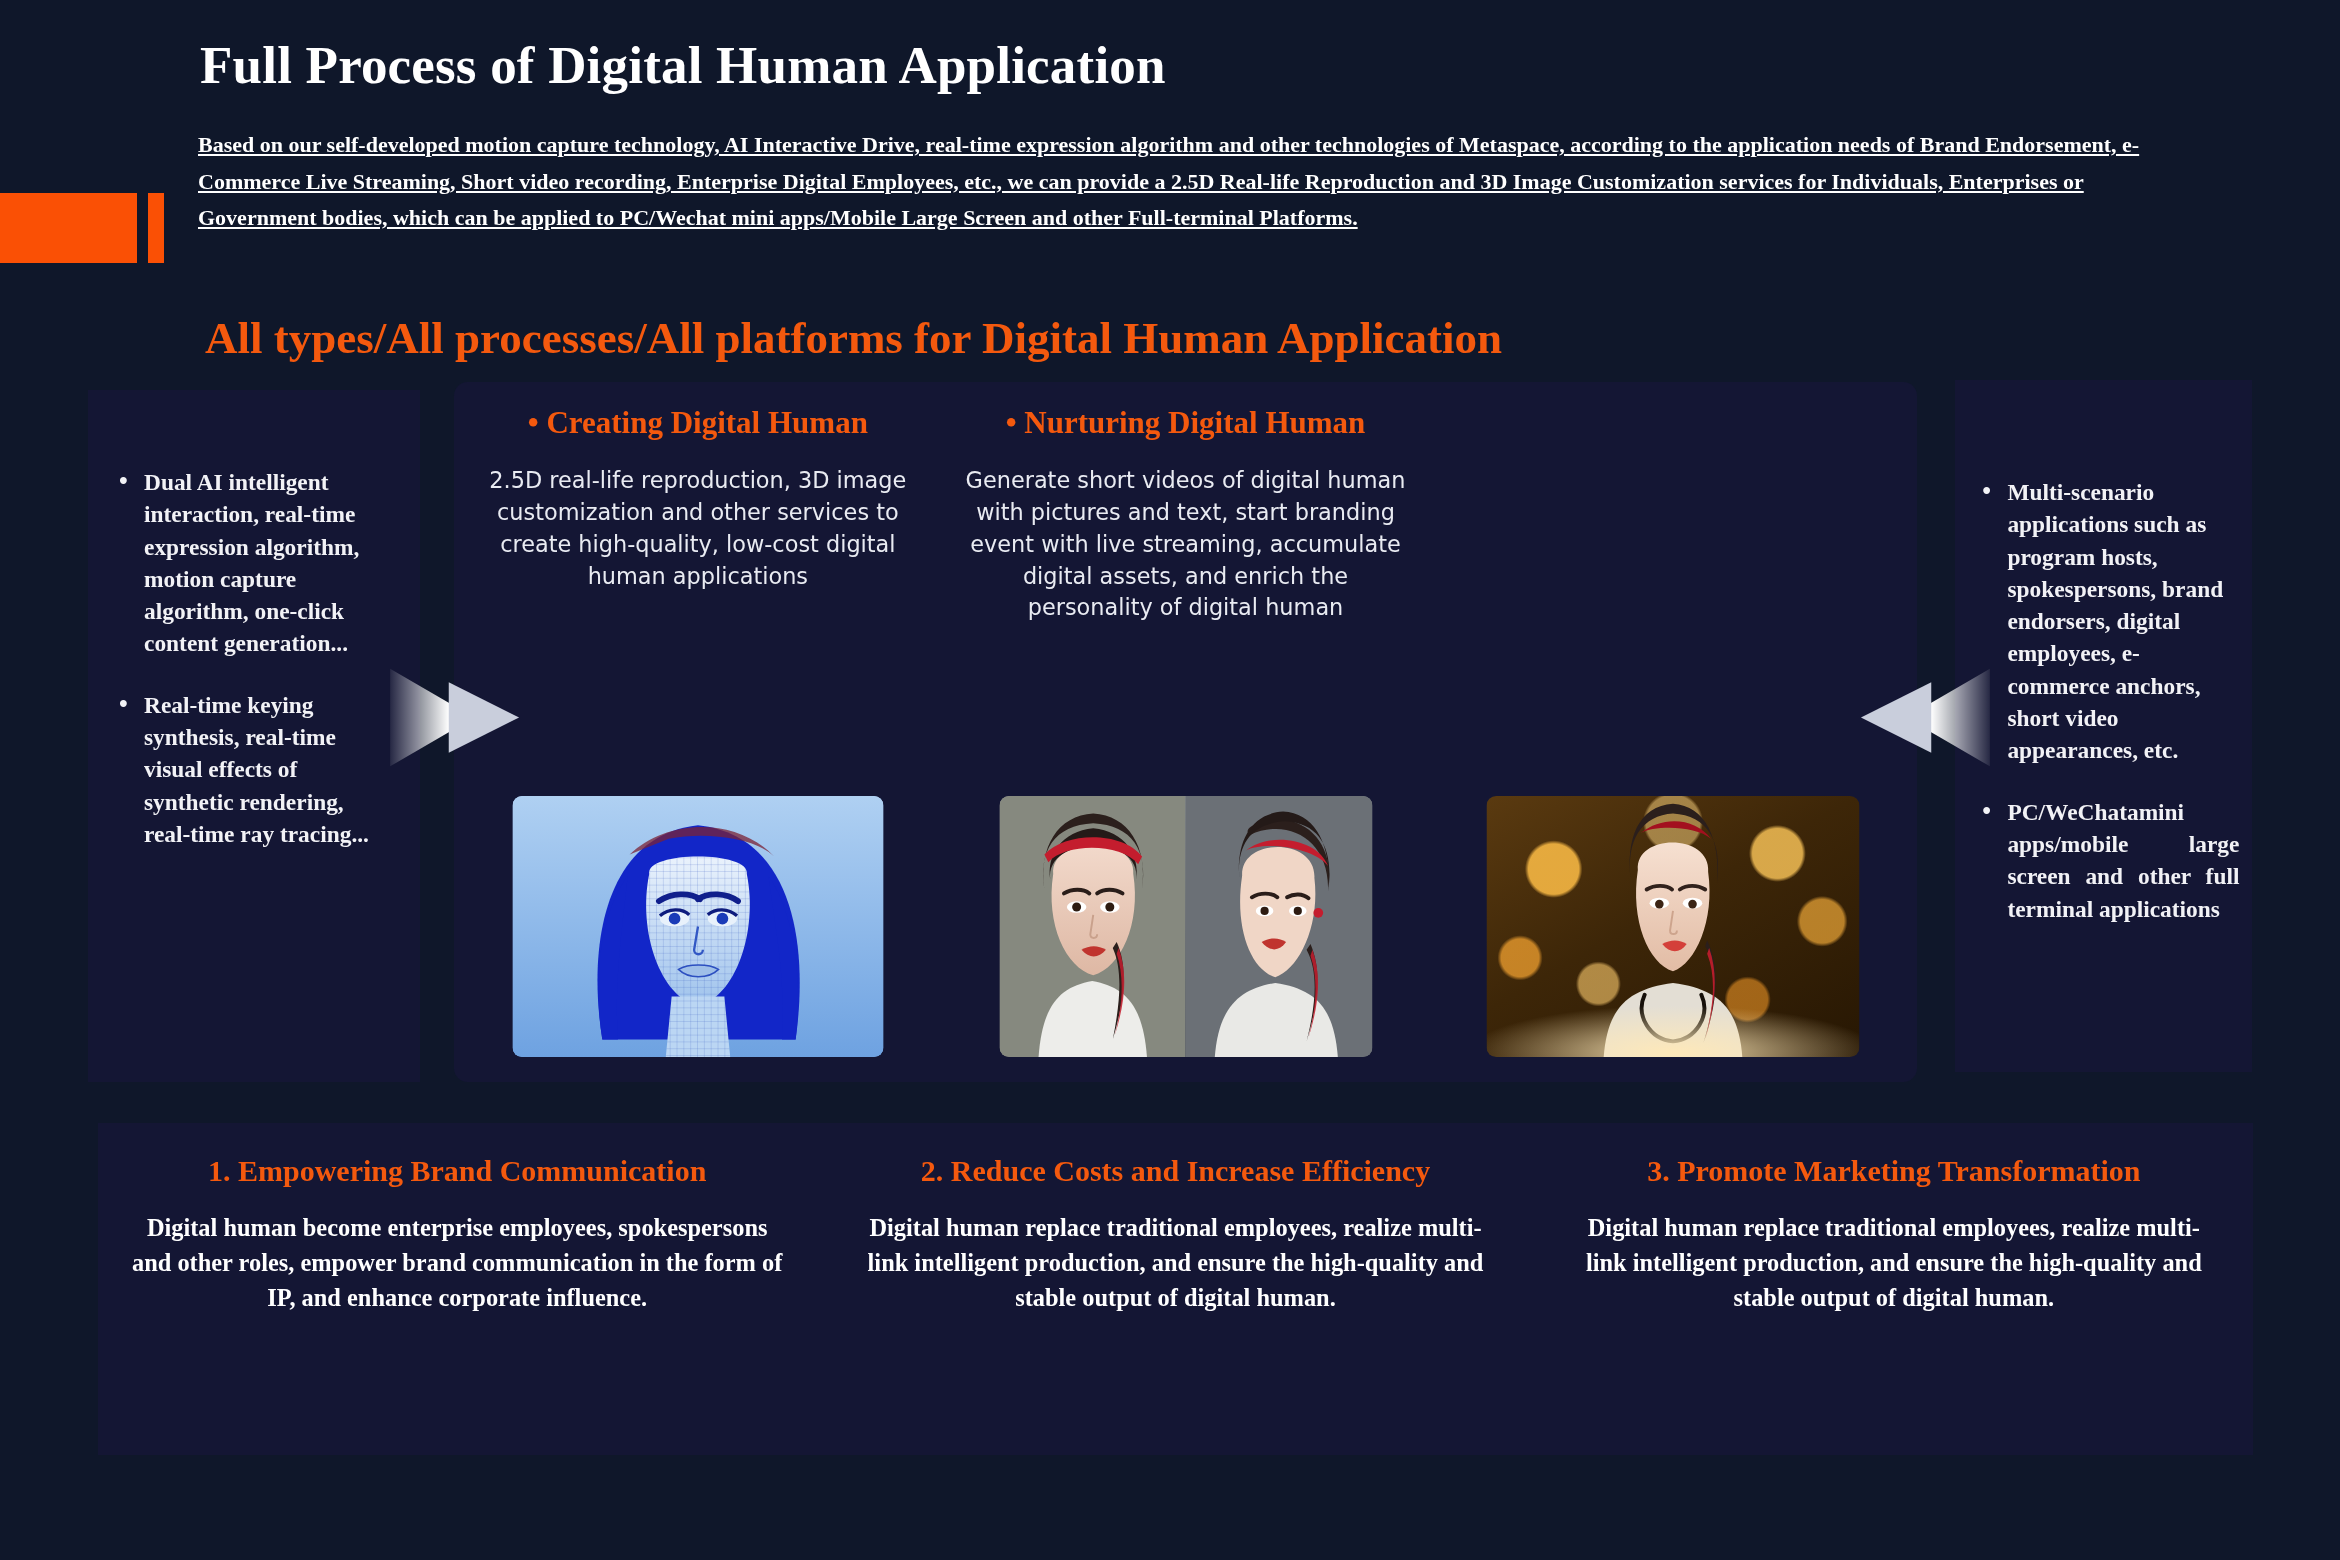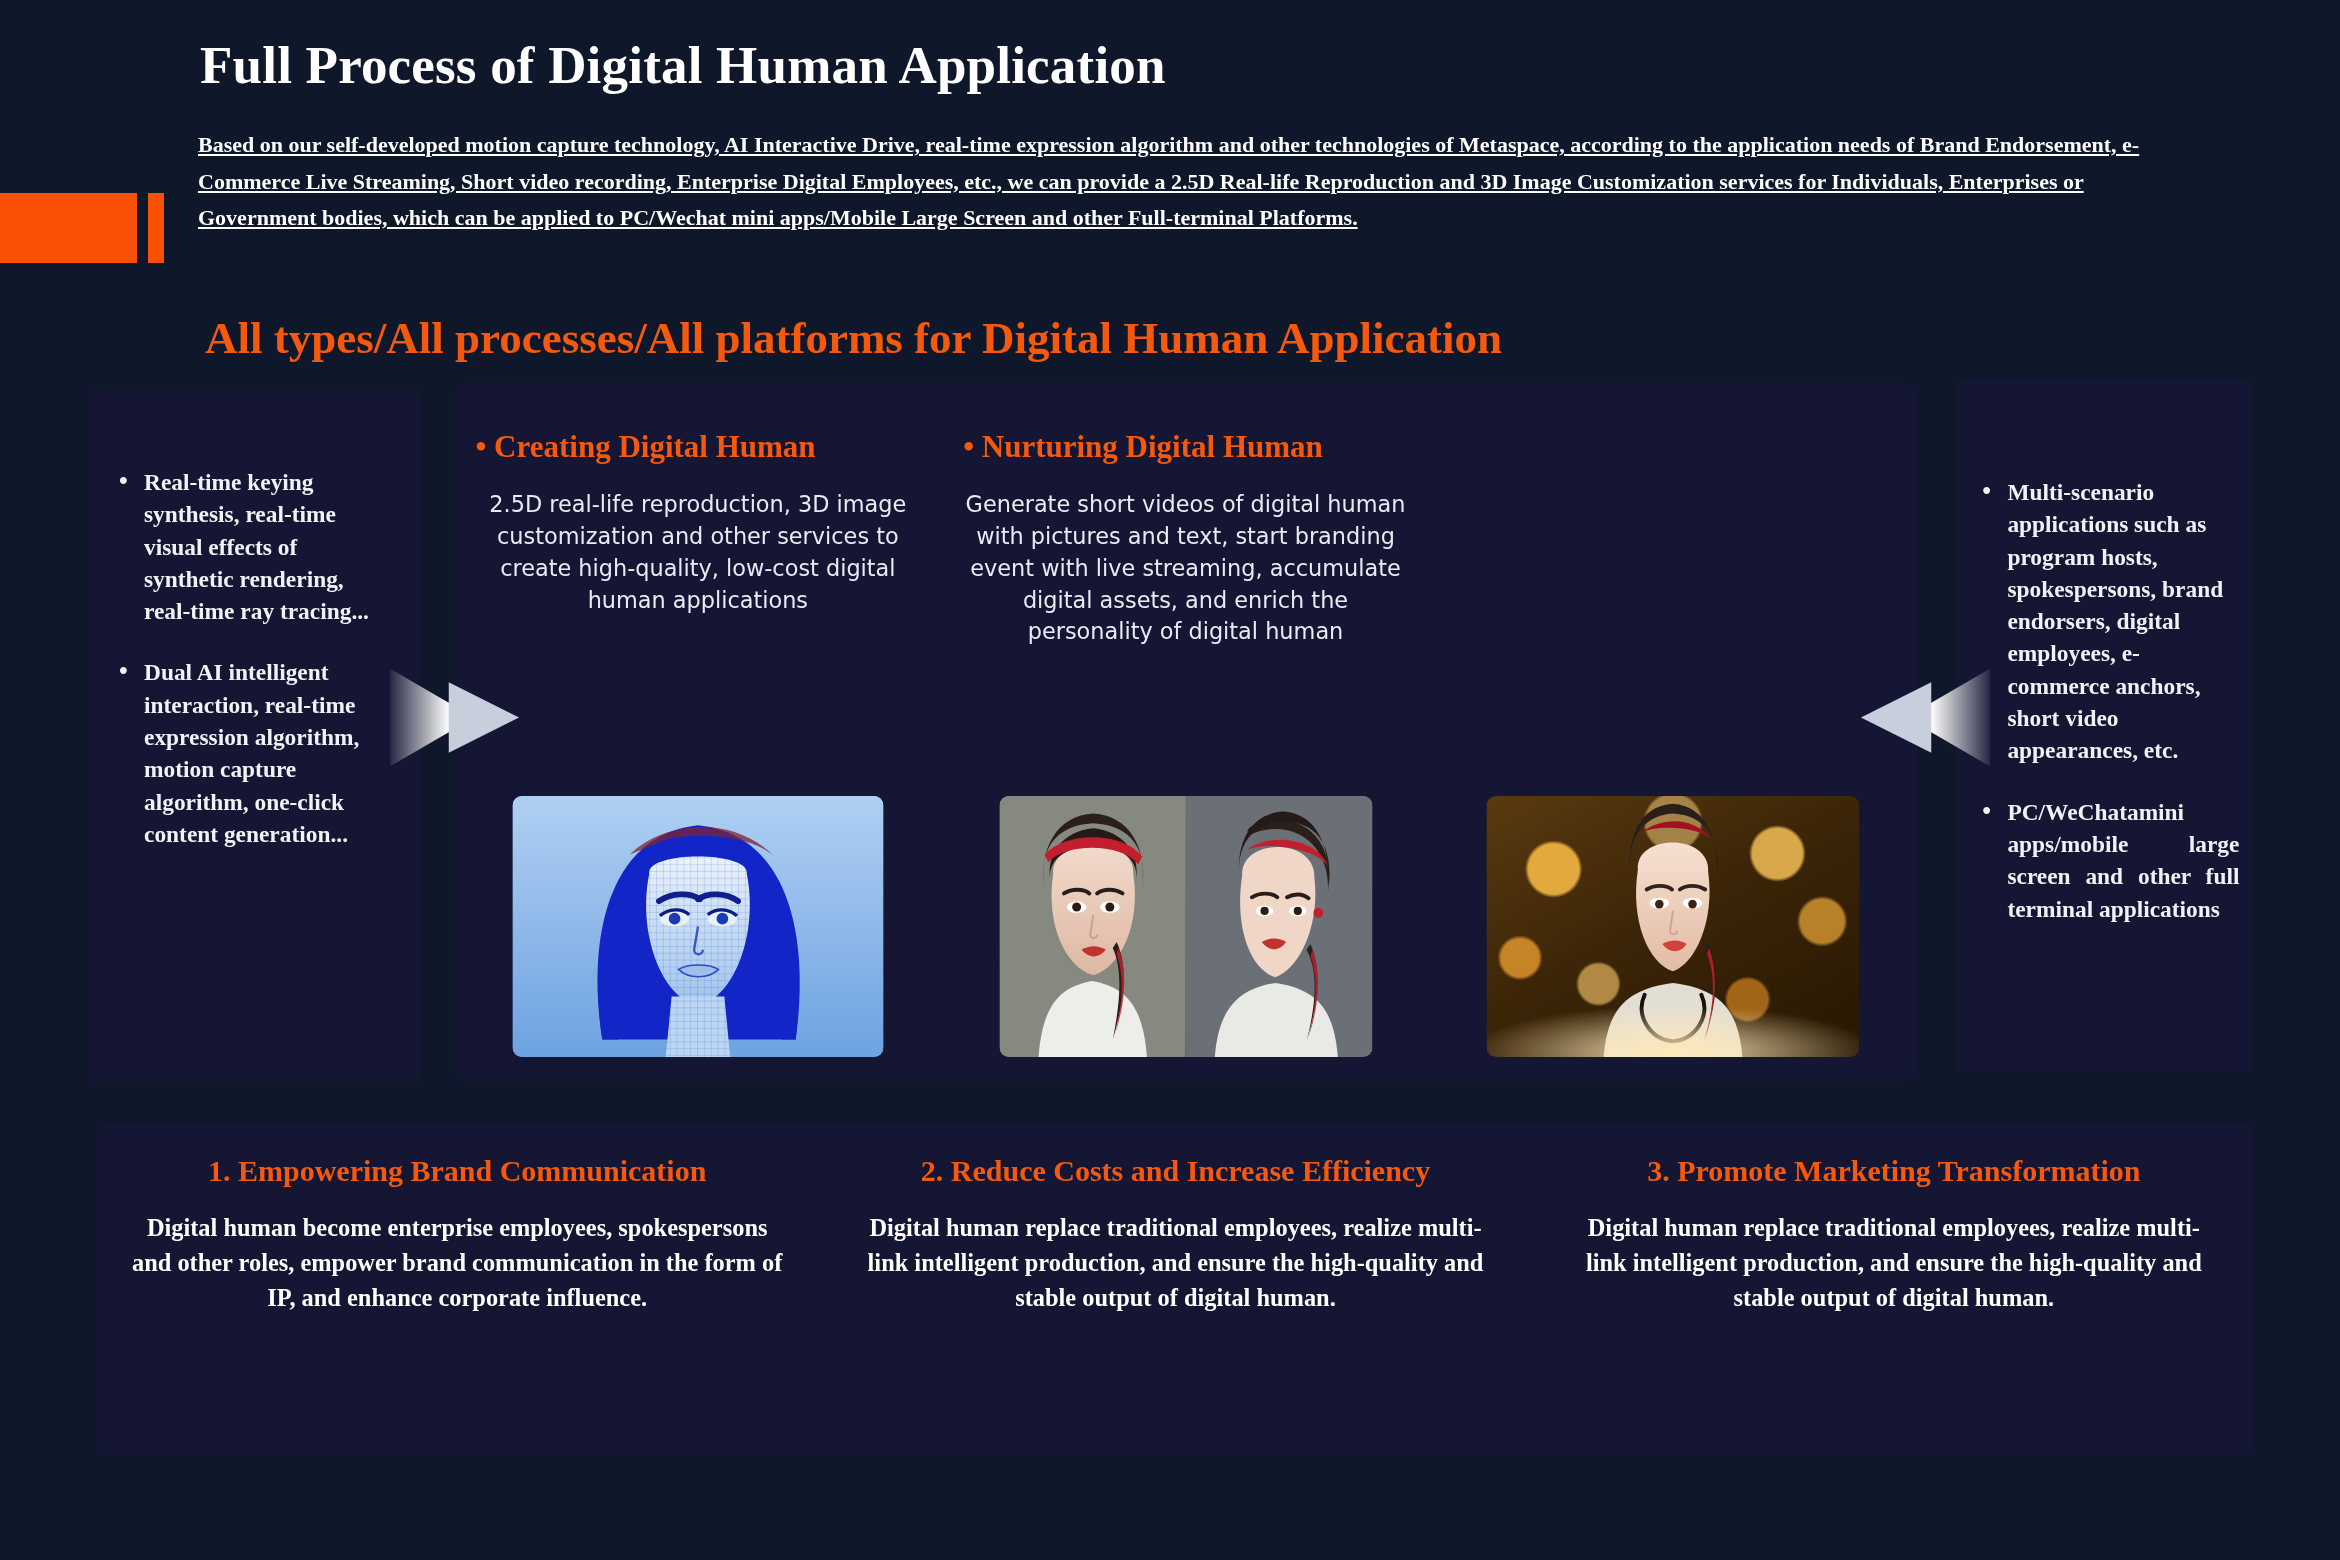--- a/index.html
+++ b/index.html
@@ -65,21 +65,22 @@
     font-size: 25px; color: #F2F2F6;
   }
   #panel-left .side-list  { position: absolute; left: 27px; top: 76px; width: 275px; }
   #panel-right .side-list { position: absolute; left: 23.4px; top: 96px; width: 261px; }
   #panel-right .side-list li.justify { text-align: justify; }
 
   
   .cols { position: absolute; left: 0; top: 0; width: 100%; height: 100%; display: flex; }
   .col { flex: 1; position: relative; padding: 0 21.5px; }
   .col-head {
-    margin-top: 46px;
+    margin-top: 22px;
+    text-align: center;
     font-size: 31px; line-height: 1.22; font-weight: 700; color: #F4590E;
     font-family: "Liberation Serif", "DejaVu Serif", serif;
   }
   .col-head .dot { }
   .col-body {
     margin-top: 23.4px;
     text-align: center;
     font-size: 22.4px; line-height: 1.42; color: #E9EBF2;
     font-family: "DejaVu Sans", "Liberation Sans", sans-serif;
     font-weight: 400;
@@ -146,22 +147,22 @@
 
   <div class="accent-bar"></div>
   <div class="accent-tick"></div>
 
   <div class="page-title">Full Process of Digital Human Application</div>
   <div class="intro">Based on our self-developed motion capture technology, AI Interactive Drive, real-time expression algorithm and other technologies of Metaspace, according to the application needs of Brand Endorsement, e-Commerce Live Streaming, Short video recording, Enterprise Digital Employees, etc., we can provide a 2.5D Real-life Reproduction and 3D Image Customization services for Individuals, Enterprises or Government bodies, which can be applied to PC/Wechat mini apps/Mobile Large Screen and other Full-terminal Platforms.</div>
   <div class="subtitle">All types/All processes/All platforms for Digital Human Application</div>
 
   <div class="panel panel-side" id="panel-left">
     <ul class="side-list">
+      <li>Dual AI intelligent interaction, real-time expression algorithm, motion capture algorithm, one-click content generation...</li>
       <li>Real-time keying synthesis, real-time visual effects of synthetic rendering, real-time ray tracing...</li>
-      <li>Dual AI intelligent interaction, real-time expression algorithm, motion capture algorithm, one-click content generation...</li>
     </ul>
   </div>
 
   <div class="panel panel-center" id="panel-center">
     <div class="cols">
 
       <div class="col" id="col-1">
         <div class="col-head">
           <span class="dot">•</span>
           <span>Creating Digital Human</span>

